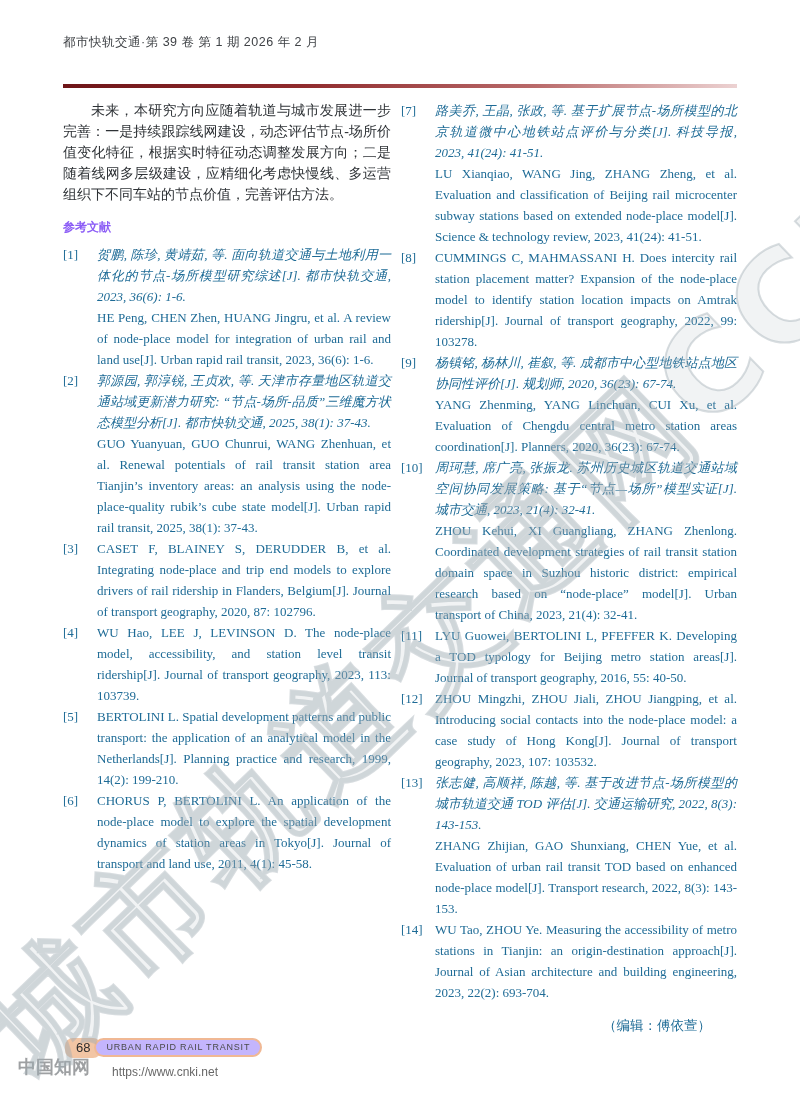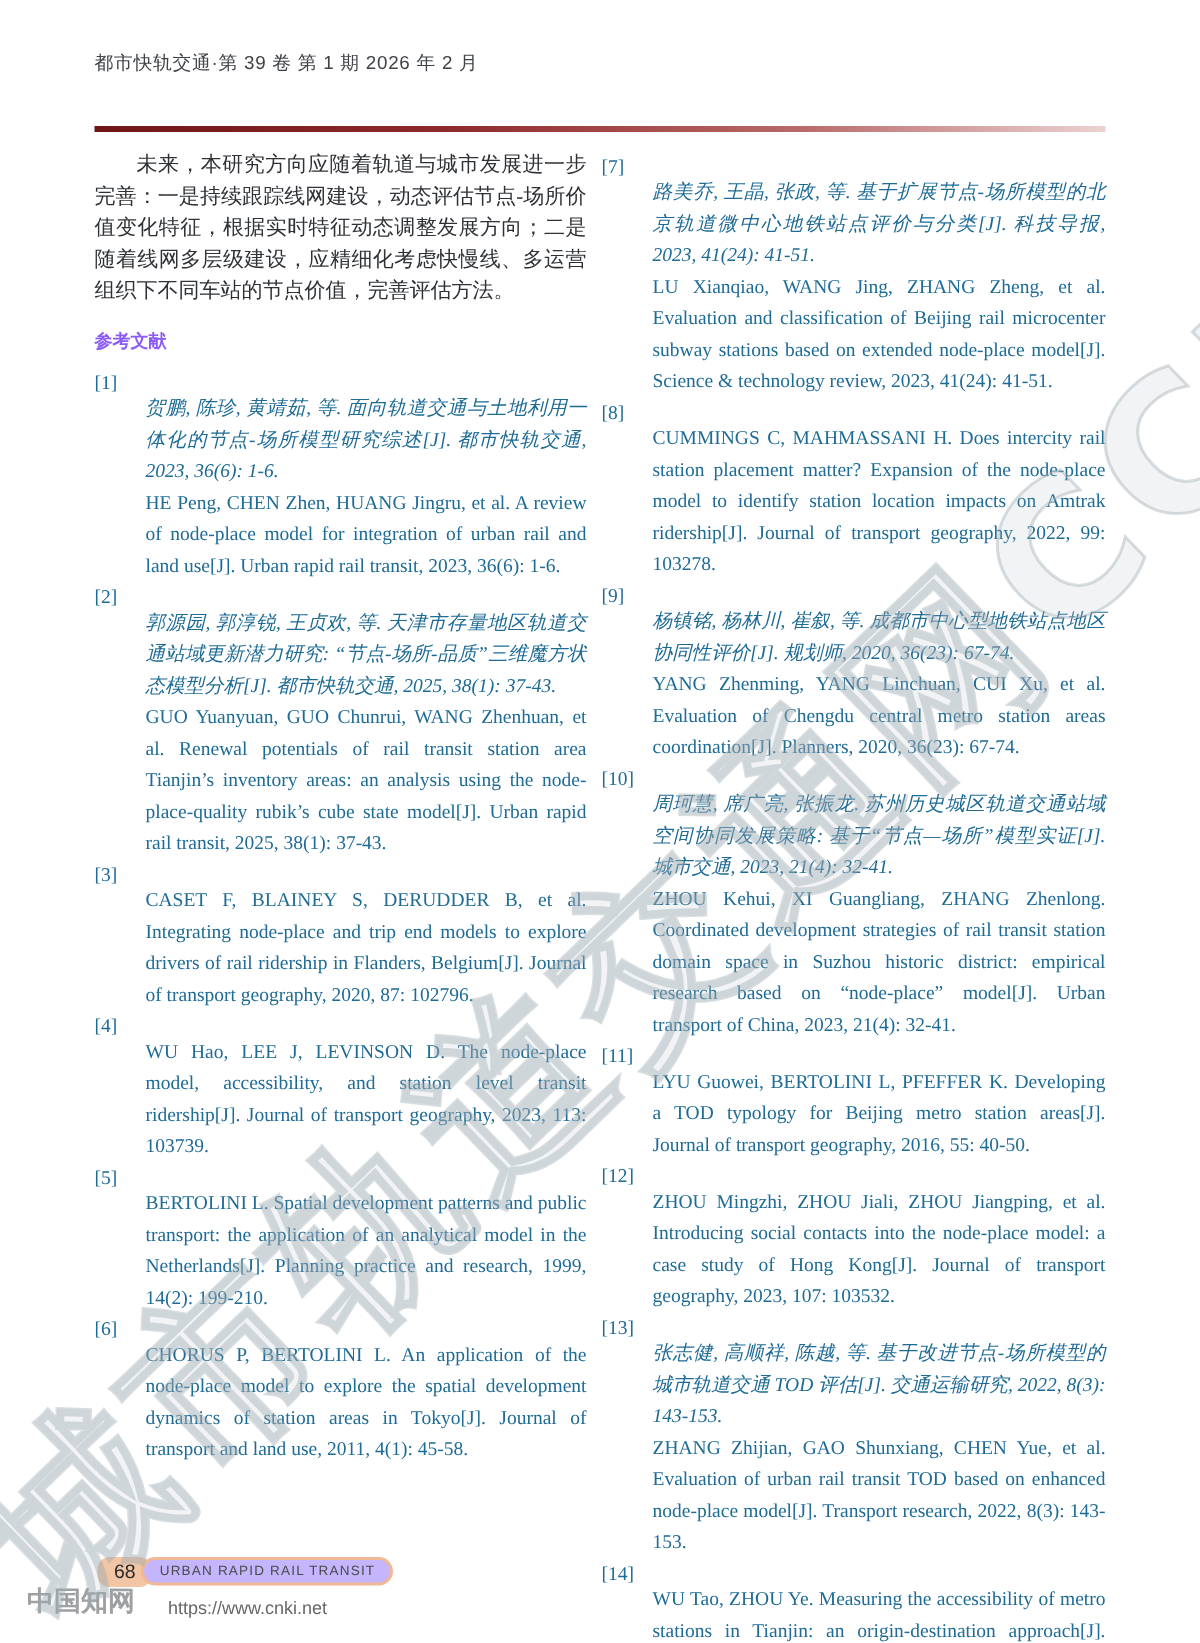--- a/index.html
+++ b/index.html
@@ -19,21 +19,21 @@
   .col-right{width:336px;}
 
   .para{font-size:14px;line-height:21px;text-align:justify;margin:0 0 0 0;color:#2e3236;}
   .para.indent{text-indent:2em;}
 
   .refhead{margin:14px 0 8px 0;font-size:12px;font-weight:bold;color:#8b5cf6;
            font-family:Liberation Mono, monospace;}
 
   .ref{display:flex;gap:5px;color:#1e6b96;}
   .ref-num{flex:none;width:29px;font-size:13px;line-height:21px;padding-top:0;}
-  .ref-body{flex:1;min-width:0;margin-top:17px;}
+  .ref-body{flex:1;min-width:0;}
   .ref-body p{margin:0;font-size:13px;line-height:21px;text-align:justify;}
   .ref-body p.zh{font-style:italic;}
   .editor{margin-top:14px;text-align:right;padding-right:26px;font-size:13.5px;
           color:#1e6b96;}
 
   
   .wm-big{position:absolute;left:-50px;top:990px;transform:rotate(-44deg);transform-origin:0 0;
           white-space:nowrap;font-size:125px;font-weight:bold;letter-spacing:8px;
           font-family:"DejaVu Sans",sans-serif;
           color:rgba(170,180,187,0.16);-webkit-text-stroke:2px rgba(158,170,177,0.40);

